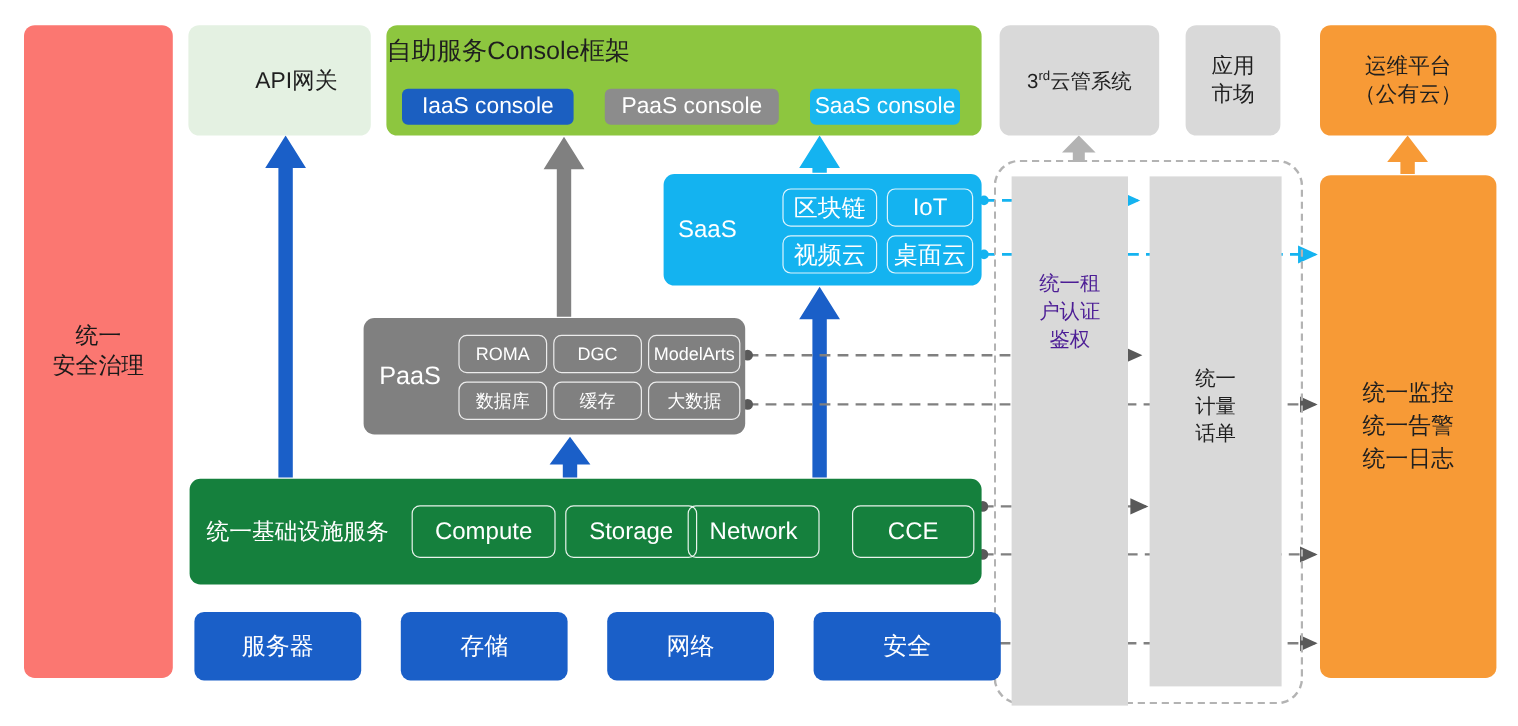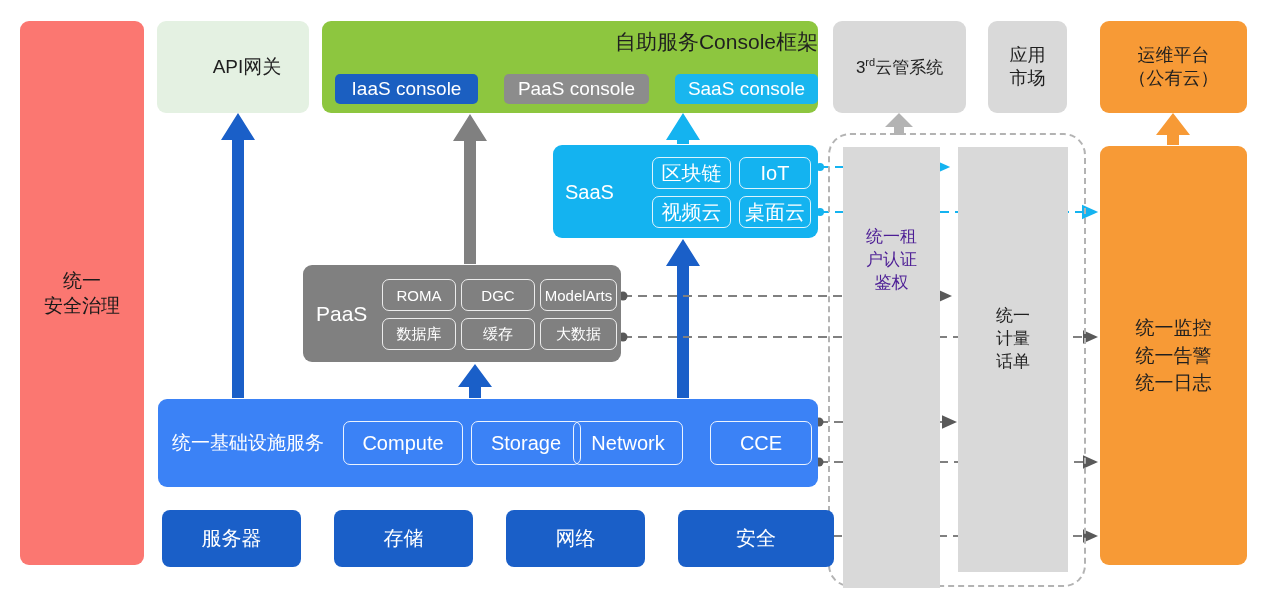--- a/index.html
+++ b/index.html
@@ -28,30 +28,30 @@
   }
 
   
   #console-frame{
     left:322px;top:21px;width:496px;height:92px;
     background:#8dc63f;border-radius:9px;
     display:block;
   }
   #console-frame .ctitle{
     position:absolute;left:0;right:0;top:7px;
-    text-align:right;font-size:21px;color:#1f1f1f;
+    text-align:left;font-size:21px;color:#1f1f1f;
   }
   .console-chip{
     position:absolute;top:53px;height:30px;
     border-radius:5px;display:flex;align-items:center;justify-content:center;
     font-size:19px;color:#ffffff;
   }
   #chip-iaas{left:13px;width:143px;background:#1b5fc1;text-align:right;}
   #chip-paas{left:182px;width:145px;background:#8c8c8c;}
-  #chip-saas{left:353px;width:143px;background:#19b6ef;}
+  #chip-saas{left:353px;width:125px;background:#19b6ef;}
 
   
   #third-cloud{
     left:833px;top:21px;width:133px;height:92px;
     background:#d9d9d9;border-radius:9px;font-size:17px;color:#1f1f1f;
   }
   #third-cloud sup{font-size:11px;vertical-align:super;}
   #app-market{
     left:988px;top:21px;width:79px;height:92px;
     background:#d9d9d9;border-radius:9px;font-size:18px;line-height:1.28;
@@ -109,21 +109,21 @@
   #p-roma{left:79px;top:14px;width:72px;}
   #p-dgc{left:158px;top:14px;width:72px;}
   #p-modelarts{left:237px;top:14px;width:75px;}
   #p-db{left:79px;top:53px;width:72px;}
   #p-cache{left:158px;top:53px;width:72px;}
   #p-bigdata{left:237px;top:53px;width:75px;}
 
   
   #infra{
     left:158px;top:399px;width:660px;height:88px;
-    background:#3b82f6;border-radius:9px;display:block;
+    background:#15803d;border-radius:9px;display:block;
   }
   #infra .layer-label{
     position:absolute;left:14px;top:50%;transform:translateY(-50%);
     font-size:19px;color:#ffffff;
   }
   .infra-chip{
     position:absolute;top:22px;height:42px;border-radius:7px;
     border:1.7px solid rgba(255,255,255,.9);
     display:flex;align-items:center;justify-content:center;
     font-size:20px;color:#ffffff;

